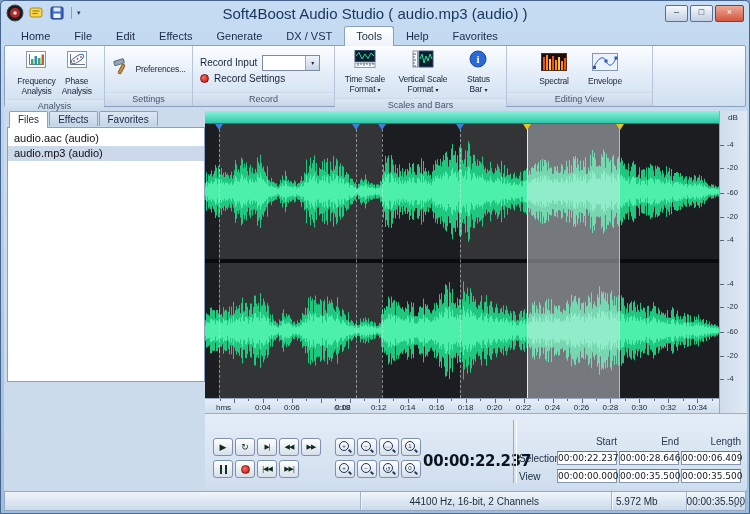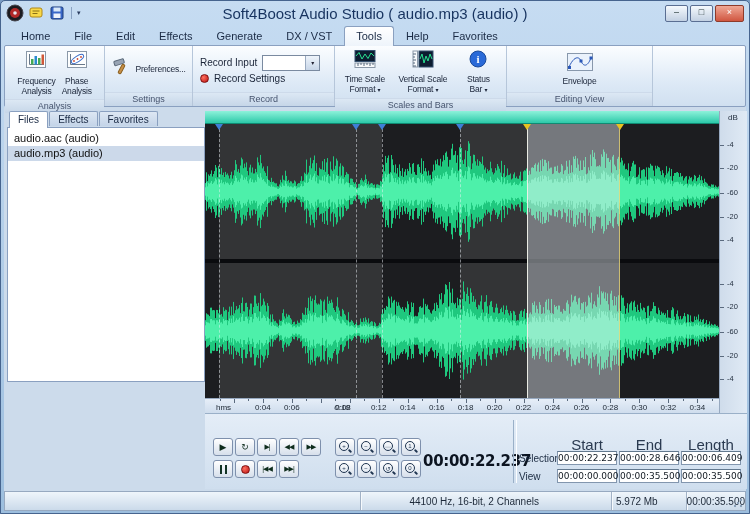--- a/index.html
+++ b/index.html
@@ -90,21 +90,21 @@
   .pauseico{width:7px;height:9px;border-left:2.5px solid #123324;border-right:2.5px solid #123324;box-sizing:border-box;}
   .recdot{width:9px;height:9px;border-radius:50%;background:radial-gradient(circle at 35% 35%,#ff7060,#b81010);border:1px solid #7e1010;box-sizing:border-box;}
   .recdot.sm{width:9px;height:9px;}
   .mag{position:relative;width:10px;height:10px;border:1.5px solid #1e3450;border-radius:50%;box-sizing:border-box;
     display:flex;align-items:center;justify-content:center;font-size:6px;color:#1e3450;margin-right:2px;margin-bottom:2px;}
   .mag::after{content:"";position:absolute;width:4px;height:2px;background:#1e3450;right:-4px;bottom:-2px;transform:rotate(40deg);border-radius:1px;}
   .vsep{position:absolute;left:308px;top:6px;bottom:6px;width:2px;border-left:1px solid #9ab0c8;border-right:1px solid #fbfdff;}
   .timedisp{position:absolute;left:218px;top:38px;width:96px;text-align:center;font-size:15px;font-weight:bold;color:#0c1420;
     font-family:"DejaVu Sans",sans-serif;letter-spacing:-0.3px;}
   .selpanel{position:absolute;inset:0;}
-  .shead{position:absolute;top:22px;width:60px;text-align:center;font-size:15px;color:#2a3a50;}
+  .shead{position:absolute;top:22px;width:60px;text-align:right;font-size:10px;color:#2a3a50;}
   .srowlabel{position:absolute;left:314px;font-size:10px;color:#1a2a40;}
   .valbox{position:absolute;width:60px;height:14px;background:#fff;border:1px solid #8296ae;border-top-color:#62788e;
     font-size:9px;line-height:12px;text-align:center;color:#101820;box-sizing:border-box;font-family:"DejaVu Sans",sans-serif;}
 
   
   .statusbar{position:absolute;left:3px;right:3px;top:490px;height:20px;display:flex;align-items:stretch;
     background:linear-gradient(#eff5fb,#cbdaea);border:1px solid #97a9c0;box-sizing:border-box;font-size:10px;color:#1c2838;}
   .sseg{display:flex;align-items:center;justify-content:center;white-space:nowrap;margin-left:24px;}
   .sseg.b{border-left:1px solid #a2b2c6;box-shadow:inset 1px 0 0 #f6fafd;}
   .grow{flex:1;}
@@ -268,20 +268,36 @@
           </span>
           <span class="rl">Status</span>
           <span class="rl"><span>Bar</span> <span class="caret">▾</span></span>
         </div>
       </div>
       <div class="rgl">Scales and Bars</div>
     </div>
 
     <div class="rgroup" style="width:146px">
       <div class="rgc">
+        <div class="rbtn evbtn" style="width:45px">
+          <span class="ricon">
+            <svg width="26" height="18" viewBox="0 0 26 18">
+              <rect x="0.5" y="0.5" width="25" height="17" fill="#200c08" stroke="#503020"></rect>
+              <rect x="2" y="4" width="2" height="13" fill="#e05818"></rect>
+              <rect x="5" y="2" width="2" height="15" fill="#ff8c1a"></rect>
+              <rect x="8" y="6" width="2" height="11" fill="#ffc83c"></rect>
+              <rect x="11" y="3" width="2" height="14" fill="#e05818"></rect>
+              <rect x="14" y="7" width="2" height="10" fill="#ff8c1a"></rect>
+              <rect x="17" y="4" width="2" height="13" fill="#ffc83c"></rect>
+              <rect x="20" y="8" width="2" height="9" fill="#ff8c1a"></rect>
+              <rect x="23" y="5" width="2" height="12" fill="#e05818"></rect>
+            </svg>
+          </span>
+          <span class="rl">Spectral</span>
+        </div>
         <div class="rbtn evbtn" style="width:45px">
           <span class="ricon">
             <svg width="26" height="18" viewBox="0 0 26 18">
               <rect x="0.5" y="0.5" width="25" height="17" fill="#eaf2fc" stroke="#8898ac"></rect>
               <path d="M2 14 C7 3, 12 3, 14 8 S 20 15, 24 5" stroke="#2b58b8" fill="none"></path>
               <rect x="1" y="13" width="3" height="3" fill="#2b58b8"></rect>
               <rect x="12.5" y="6.5" width="3" height="3" fill="#2b58b8"></rect>
               <rect x="22.5" y="3.5" width="3" height="3" fill="#2b58b8"></rect>
             </svg>
           </span>
@@ -401,21 +417,21 @@
         <span class="tlabel" style="left: 202.7px;">0:14</span>
         <span class="tlabel" style="left: 231.7px;">0:16</span>
         <span class="tlabel" style="left: 260.6px;">0:18</span>
         <span class="tlabel" style="left: 289.6px;">0:20</span>
         <span class="tlabel" style="left: 318.5px;">0:22</span>
         <span class="tlabel" style="left: 347.5px;">0:24</span>
         <span class="tlabel" style="left: 376.5px;">0:26</span>
         <span class="tlabel" style="left: 405.4px;">0:28</span>
         <span class="tlabel" style="left: 434.4px;">0:30</span>
         <span class="tlabel" style="left: 463.3px;">0:32</span>
-        <span class="tlabel" style="left: 492.3px;">0:34</span>
+        <span class="tlabel" style="left: 492.3px;">10:34</span>
       </div>
   </div>
 
   <div class="controls">
     <div class="transport" id="transport">
         <div class="tbtn" style="left: 8px; top: 24px;">
           <span class="g">▶</span>
         </div>
         <div class="tbtn" style="left: 30px; top: 24px;">
           <span class="g">↻</span>

